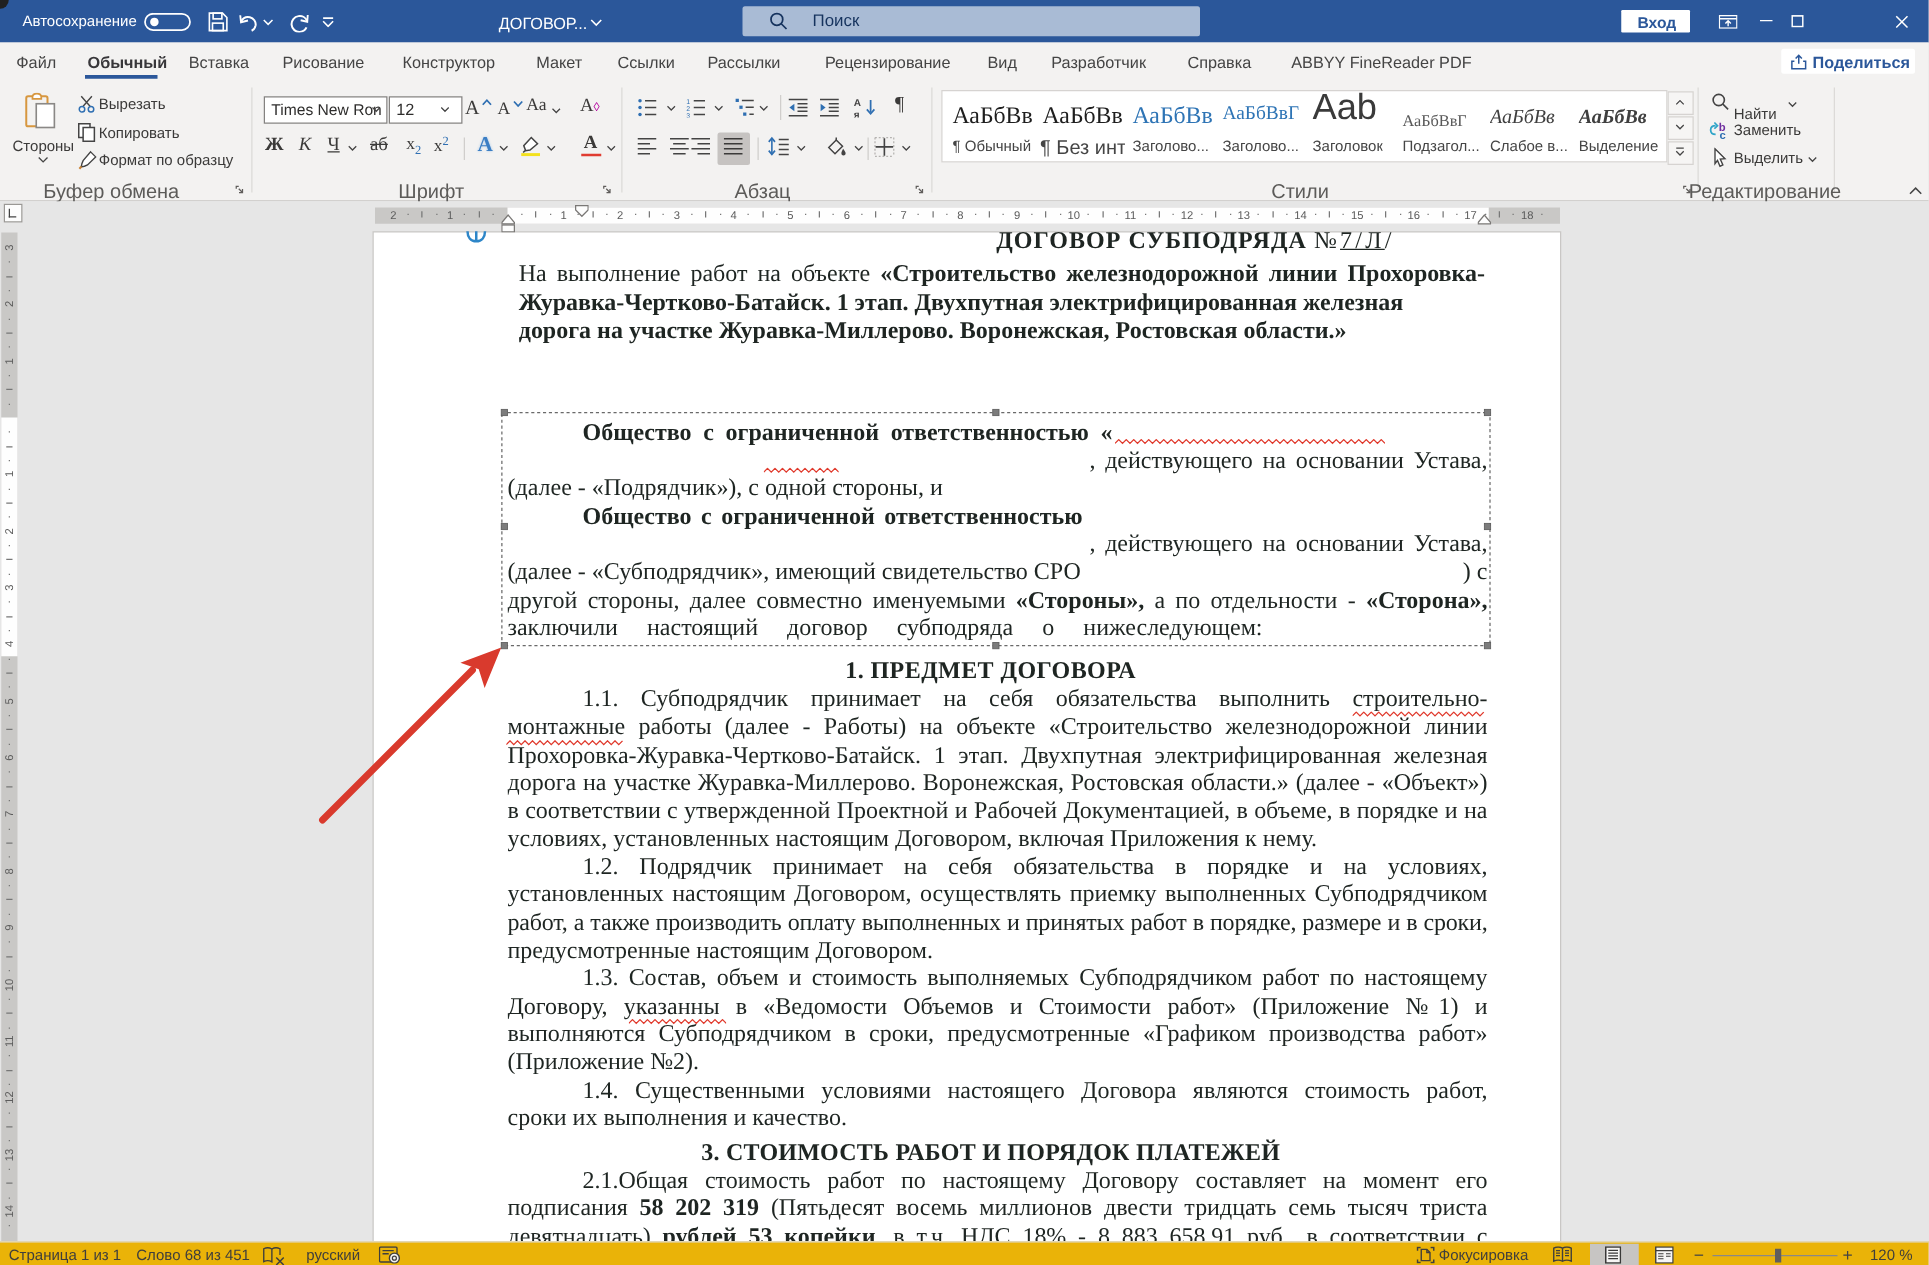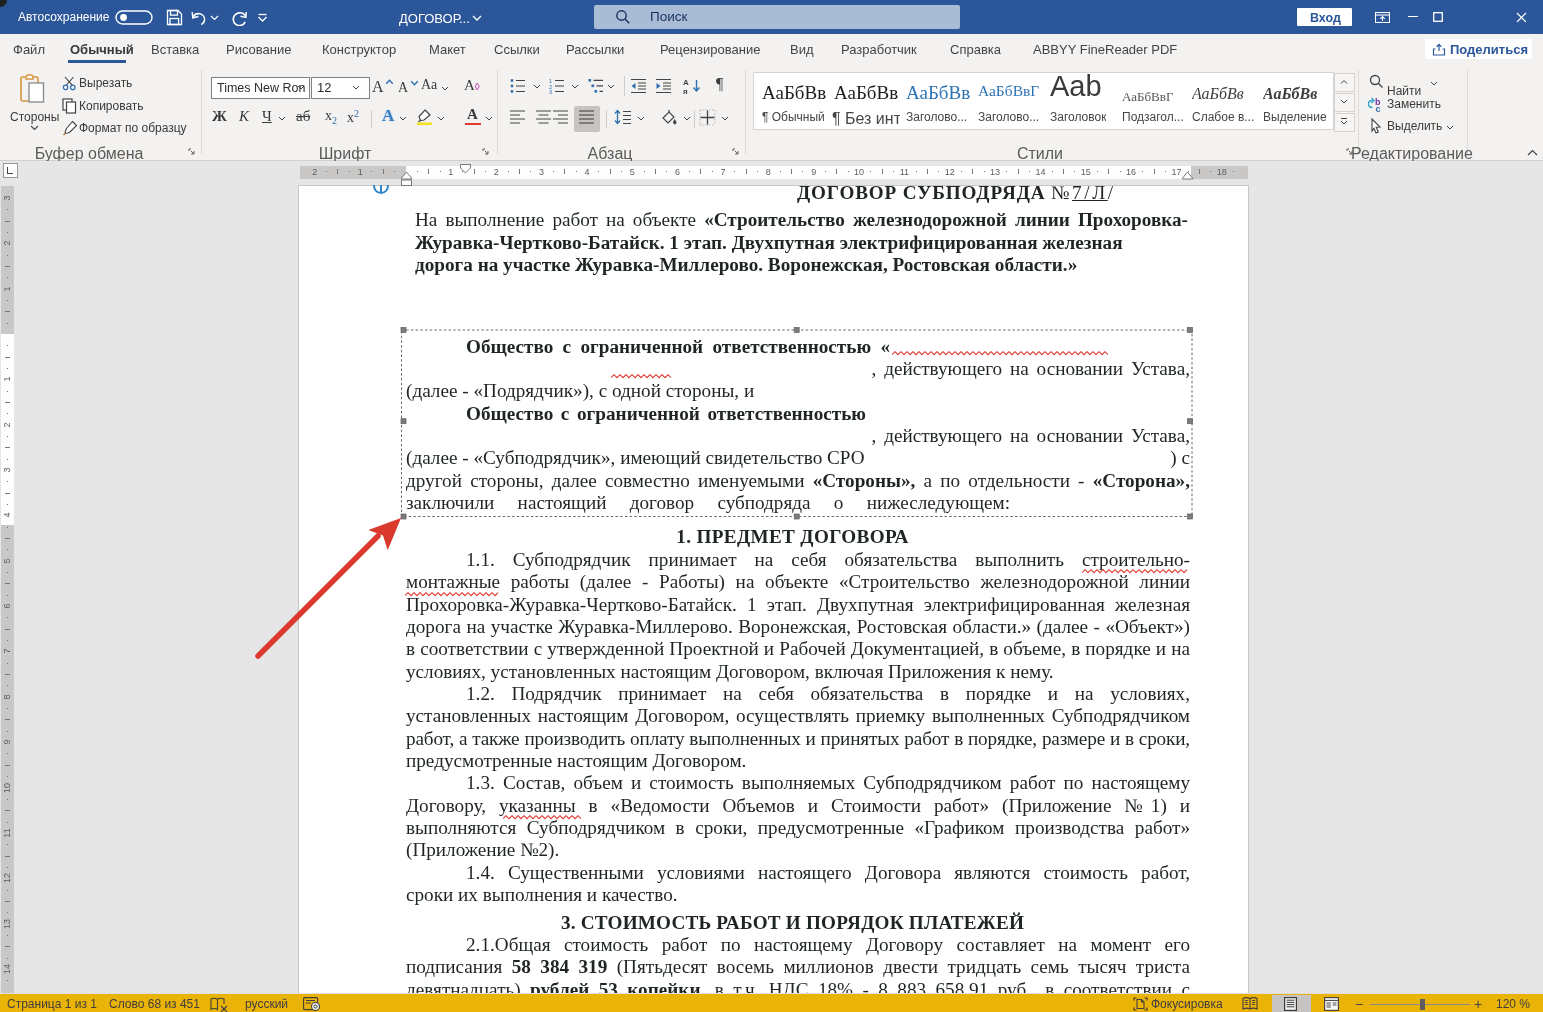--- a/index.html
+++ b/index.html
@@ -617,21 +617,21 @@
     <div class="dl" style="left:406px;top:589px">предусмотренные настоящим Договором.</div>
     <div class="dl j ind" style="left:406px;top:611.35px">1.3. Состав, объем и стоимость выполняемых Субподрядчиком работ по настоящему</div>
     <div class="dl j" style="left:406px;top:633.65px">Договору, указанны в «Ведомости Объемов и Стоимости работ» (Приложение №1) и</div>
     <div class="dl j" style="left:406px;top:655.95px">выполняются Субподрядчиком в сроки, предусмотренные «Графиком производства работ»</div>
     <div class="dl" style="left:406px;top:678.25px">(Приложение №2).</div>
     <div class="dl j ind" style="left:406px;top:700.65px">1.4. Существенными условиями настоящего Договора являются стоимость работ,</div>
     <div class="dl" style="left:406px;top:722.95px">сроки их выполнения и качество.</div>
 
     <div class="dl ctr" style="left:406px;top:750.55px;width:773px;letter-spacing:0.2px"><b>3. СТОИМОСТЬ РАБОТ И ПОРЯДОК ПЛАТЕЖЕЙ</b></div>
     <div class="dl j ind" style="left:406px;top:772.85px">2.1.Общая стоимость работ по настоящему Договору составляет на момент его</div>
-    <div class="dl j" style="left:406px;top:795.25px">подписания <b>58 384 319</b> (Пятьдесят восемь миллионов двести тридцать семь тысяч триста</div>
+    <div class="dl j" style="left:406px;top:795.25px">подписания <b>58 202 319</b> (Пятьдесят восемь миллионов двести тридцать семь тысяч триста</div>
     <div class="dl j" style="left:406px;top:817.55px">девятнадцать) <b>рублей 53 копейки</b>, в т.ч. НДС 18% - 8 883 658,91 руб., в соответствии с</div>
   </div>
 
   <div id="zigzags">
       <svg class="abs" style="left:892px;top:189.5px" width="216" height="5" viewBox="0 0 216 5">
         <polyline points="0,3.7 3,0.7 6,3.7 9,0.7 12,3.7 15,0.7 18,3.7 21,0.7 24,3.7 27,0.7 30,3.7 33,0.7 36,3.7 39,0.7 42,3.7 45,0.7 48,3.7 51,0.7 54,3.7 57,0.7 60,3.7 63,0.7 66,3.7 69,0.7 72,3.7 75,0.7 78,3.7 81,0.7 84,3.7 87,0.7 90,3.7 93,0.7 96,3.7 99,0.7 102,3.7 105,0.7 108,3.7 111,0.7 114,3.7 117,0.7 120,3.7 123,0.7 126,3.7 129,0.7 132,3.7 135,0.7 138,3.7 141,0.7 144,3.7 147,0.7 150,3.7 153,0.7 156,3.7 159,0.7 162,3.7 165,0.7 168,3.7 171,0.7 174,3.7 177,0.7 180,3.7 183,0.7 186,3.7 189,0.7 192,3.7 195,0.7 198,3.7 201,0.7 204,3.7 207,0.7 210,3.7 213,0.7 216,3.7 " fill="none" stroke="#e0392c" stroke-width="1.1"></polyline>
       </svg>
       <svg class="abs" style="left:611px;top:212.5px" width="60" height="5" viewBox="0 0 60 5">
         <polyline points="0,3.7 3,0.7 6,3.7 9,0.7 12,3.7 15,0.7 18,3.7 21,0.7 24,3.7 27,0.7 30,3.7 33,0.7 36,3.7 39,0.7 42,3.7 45,0.7 48,3.7 51,0.7 54,3.7 57,0.7 60,3.7 " fill="none" stroke="#e0392c" stroke-width="1.1"></polyline>
       </svg>

